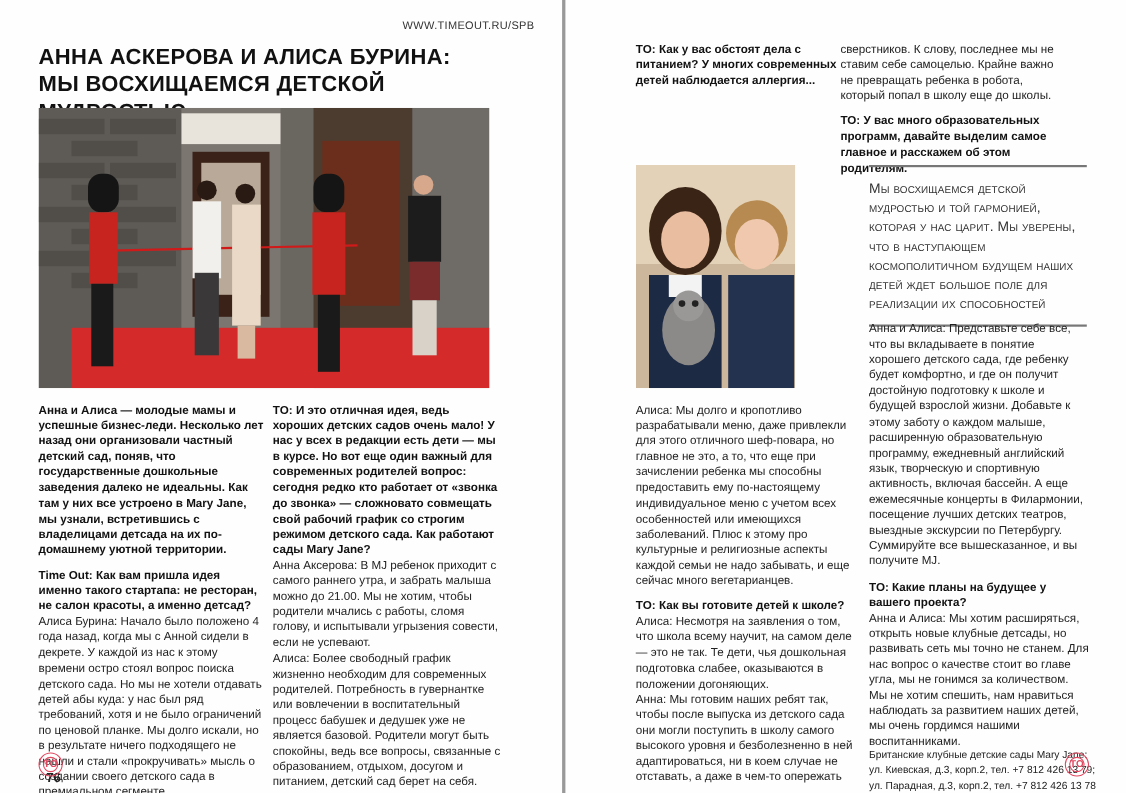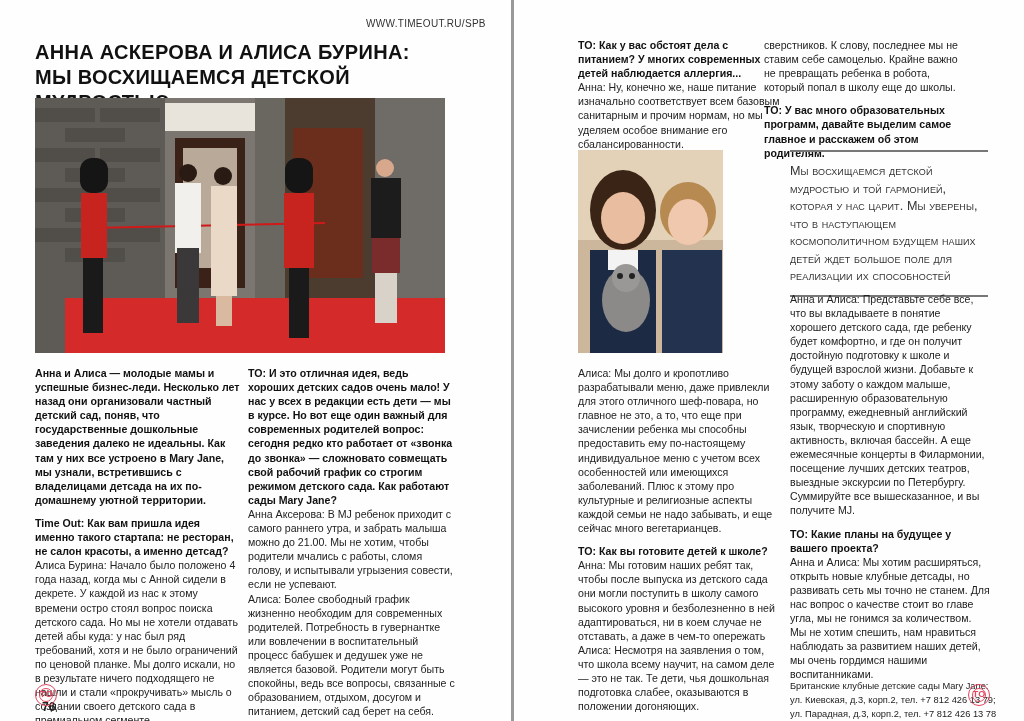--- a/index.html
+++ b/index.html
@@ -115,28 +115,27 @@
     <rect x="84" y="100" width="60" height="103" fill="#23324e"></rect>
     <ellipse cx="48" cy="150" rx="24" ry="32" fill="#8b8a88"></ellipse>
     <circle cx="48" cy="128" r="14" fill="#9a9896"></circle>
     <circle cx="42" cy="126" r="3" fill="#222"></circle>
       <circle cx="54" cy="126" r="3" fill="#222"></circle>
   </svg>
 </div>
 
 <div class="col" style="left:578px;top:38px;width:205px;">
   <p class="q">TO: Как у вас обстоят дела с питанием? У многих современных детей наблюдается аллергия...</p>
-  <p>Анна: Ну, конечно же, наше питание изначально соответствует всем базовым санитарным и прочим нормам, но мы уделяем особое внимание его сбалансированности.</p>
 </div>
 <div class="col" style="left:578px;top:366px;width:205px;">
   <p>Алиса: Мы долго и кропотливо разрабатывали меню, даже привлекли для этого отличного шеф-повара, но главное не это, а то, что еще при зачислении ребенка мы способны предоставить ему по-настоящему индивидуальное меню с учетом всех особенностей или имеющихся заболеваний. Плюс к этому про культурные и религиозные аспекты каждой семьи не надо забывать, и еще сейчас много вегетарианцев.</p>
   <div class="gap"></div>
   <p class="q">TO: Как вы готовите детей к школе?</p>
+  <p>Алиса: Несмотря на заявления о том, что школа всему научит, на самом деле — это не так. Те дети, чья дошкольная подготовка слабее, оказываются в положении догоняющих.</p>
   <p>Анна: Мы готовим наших ребят так, чтобы после выпуска из детского сада они могли поступить в школу самого высокого уровня и безболезненно в ней адаптироваться, ни в коем случае не отставать, а даже в чем-то опережать</p>
-  <p>Алиса: Несмотря на заявления о том, что школа всему научит, на самом деле — это не так. Те дети, чья дошкольная подготовка слабее, оказываются в положении догоняющих.</p>
 </div>
 
 <div class="col" style="left:764px;top:38px;width:200px;">
   <p>сверстников. К слову, последнее мы не ставим себе самоцелью. Крайне важно не превращать ребенка в робота, который попал в школу еще до школы.</p>
   <div class="gap"></div>
   <p class="q">TO: У вас много образовательных программ, давайте выделим самое главное и расскажем об этом родителям.</p>
 </div>
 
 <div class="pullquote">
   <span>Мы восхищаемся детской мудростью и той гармонией, которая у нас царит. Мы уверены, что в наступающем космополитичном будущем наших детей ждет большое поле для реализации их способностей</span>

